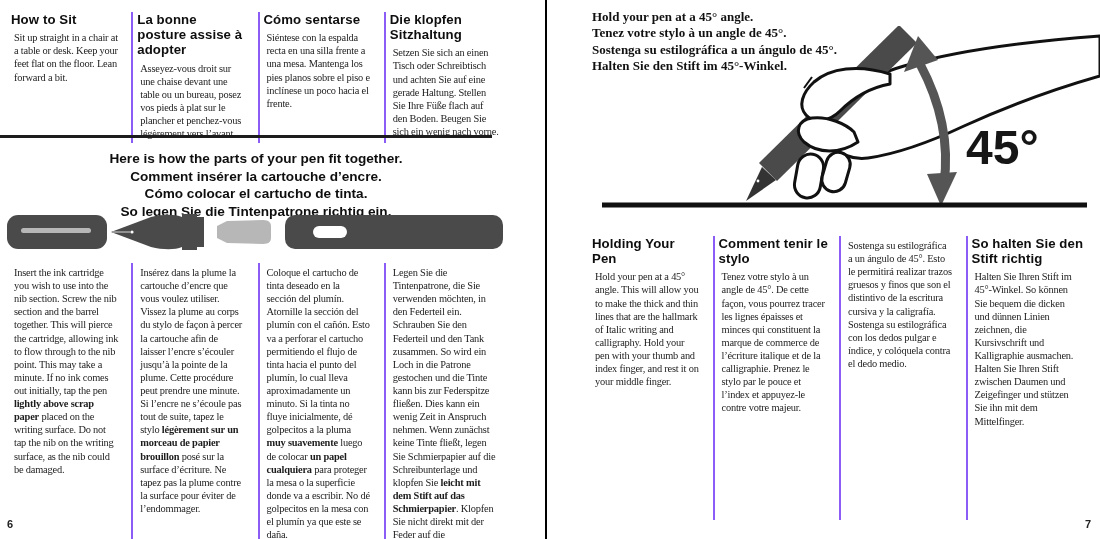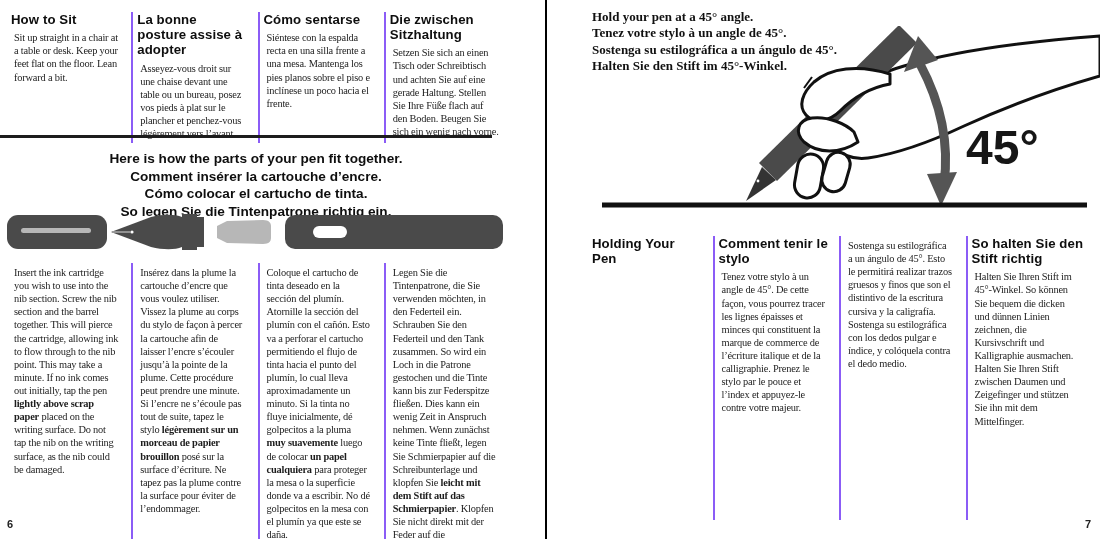--- a/index.html
+++ b/index.html
@@ -56,21 +56,21 @@
     </div>
     <div class="col">
       <h3 class="col-head">La bonne posture assise à adopter</h3>
       <p class="col-body">Asseyez-vous droit sur une chaise devant une table ou un bureau, posez vos pieds à plat sur le plancher et penchez-vous légèrement vers l’avant.</p>
     </div>
     <div class="col">
       <h3 class="col-head">Cómo sentarse</h3>
       <p class="col-body">Siéntese con la espalda recta en una silla frente a una mesa. Mantenga los pies planos sobre el piso e inclínese un poco hacia el frente.</p>
     </div>
     <div class="col">
-      <h3 class="col-head">Die zwischen Sitzhaltung</h3>
+      <h3 class="col-head">Die klopfen Sitzhaltung</h3>
       <p class="col-body">Setzen Sie sich an einen Tisch oder Schreibtisch und achten Sie auf eine gerade Haltung. Stellen Sie Ihre Füße flach auf den Boden. Beugen Sie sich ein wenig nach vorne.</p>
     </div>
   </div>
 
   <div class="section-rule"></div>
 
   <div class="center-heading">
     <div>Here is how the parts of your pen fit together.</div>
     <div>Comment insérer la cartouche d’encre.</div>
     <div>Cómo colocar el cartucho de tinta.</div>
@@ -139,20 +139,21 @@
     <polygon points="327,148 357,146 341,180" fill="#555555"></polygon>
 
     <text x="366" y="138" font-family="Liberation Sans, sans-serif" font-size="48" font-weight="bold" fill="#161616">45°</text>
 
     <line x1="2" y1="179" x2="487" y2="179" stroke="#111111" stroke-width="5"></line>
   </svg>
 
   <div class="cols right-bot">
     <div class="col">
       <h3 class="col-head">Holding Your Pen</h3>
+      <p class="col-body">Hold your pen at a 45° angle. This will allow you to make the thick and thin lines that are the hallmark of Italic writing and calligraphy. Hold your pen with your thumb and index finger, and rest it on your middle finger.</p>
     </div>
     <div class="col">
       <h3 class="col-head">Comment tenir le stylo</h3>
       <p class="col-body">Tenez votre stylo à un angle de 45°. De cette façon, vous pourrez tracer les lignes épaisses et minces qui constituent la marque de commerce de l’écriture italique et de la calligraphie. Prenez le stylo par le pouce et l’index et appuyez-le contre votre majeur.</p>
     </div>
     <div class="col">
       <p class="col-body">Sostenga su estilográfica a un ángulo de 45°. Esto le permitirá realizar trazos gruesos y finos que son el distintivo de la escritura cursiva y la caligrafía. Sostenga su estilográfica con los dedos pulgar e índice, y colóquela contra el dedo medio.</p>
     </div>
     <div class="col">
       <h3 class="col-head">So halten Sie den Stift richtig</h3>

